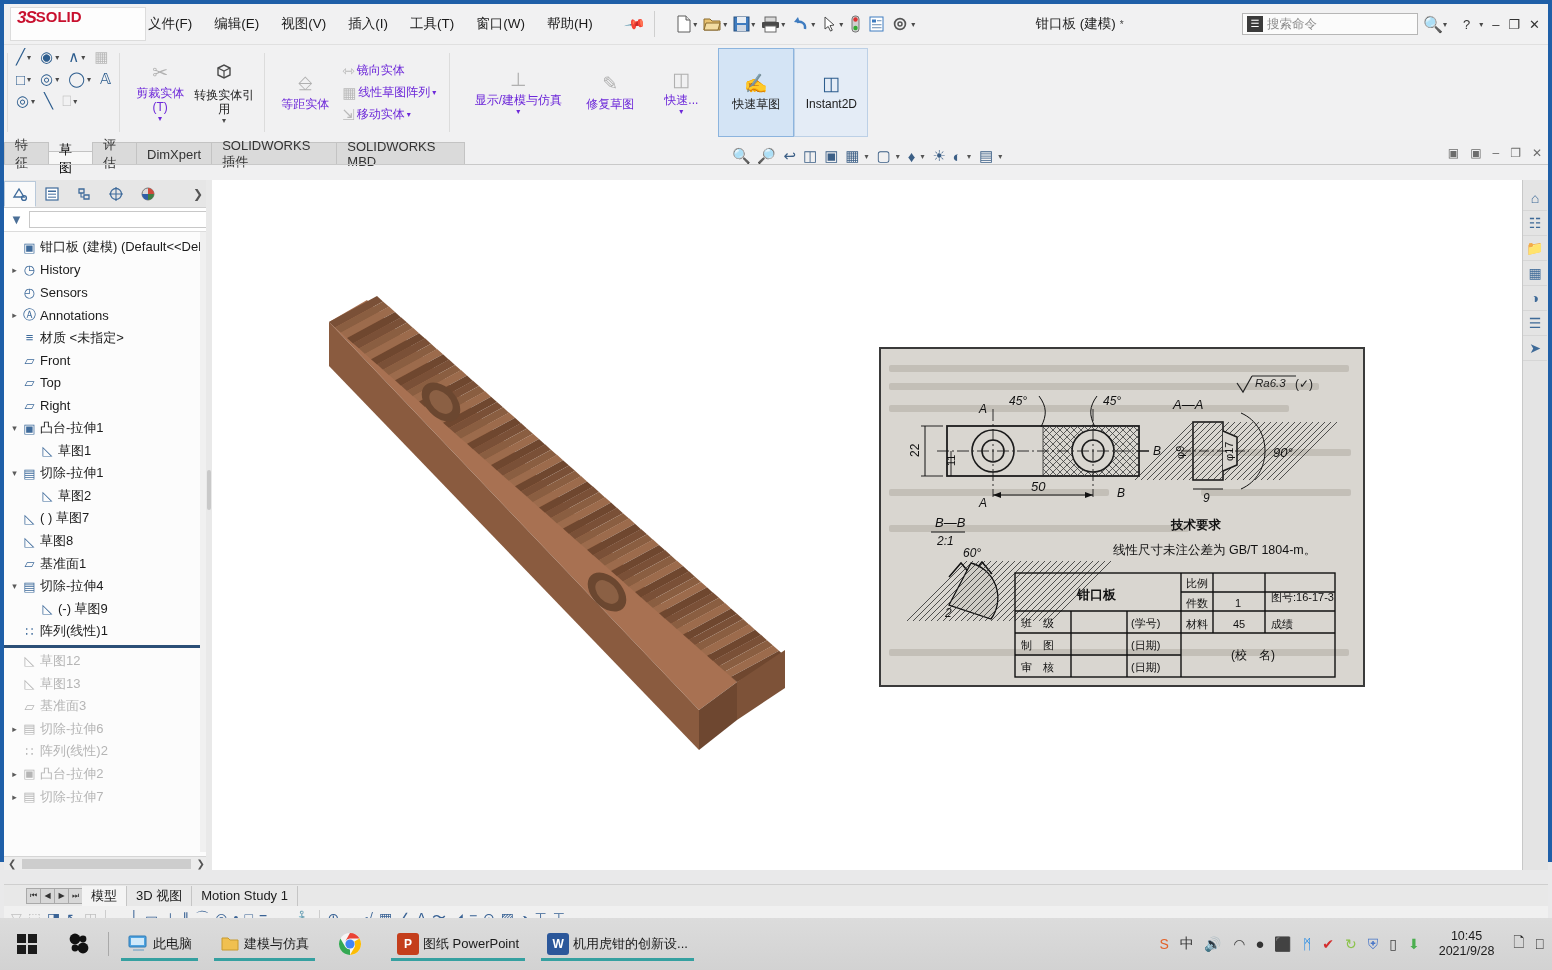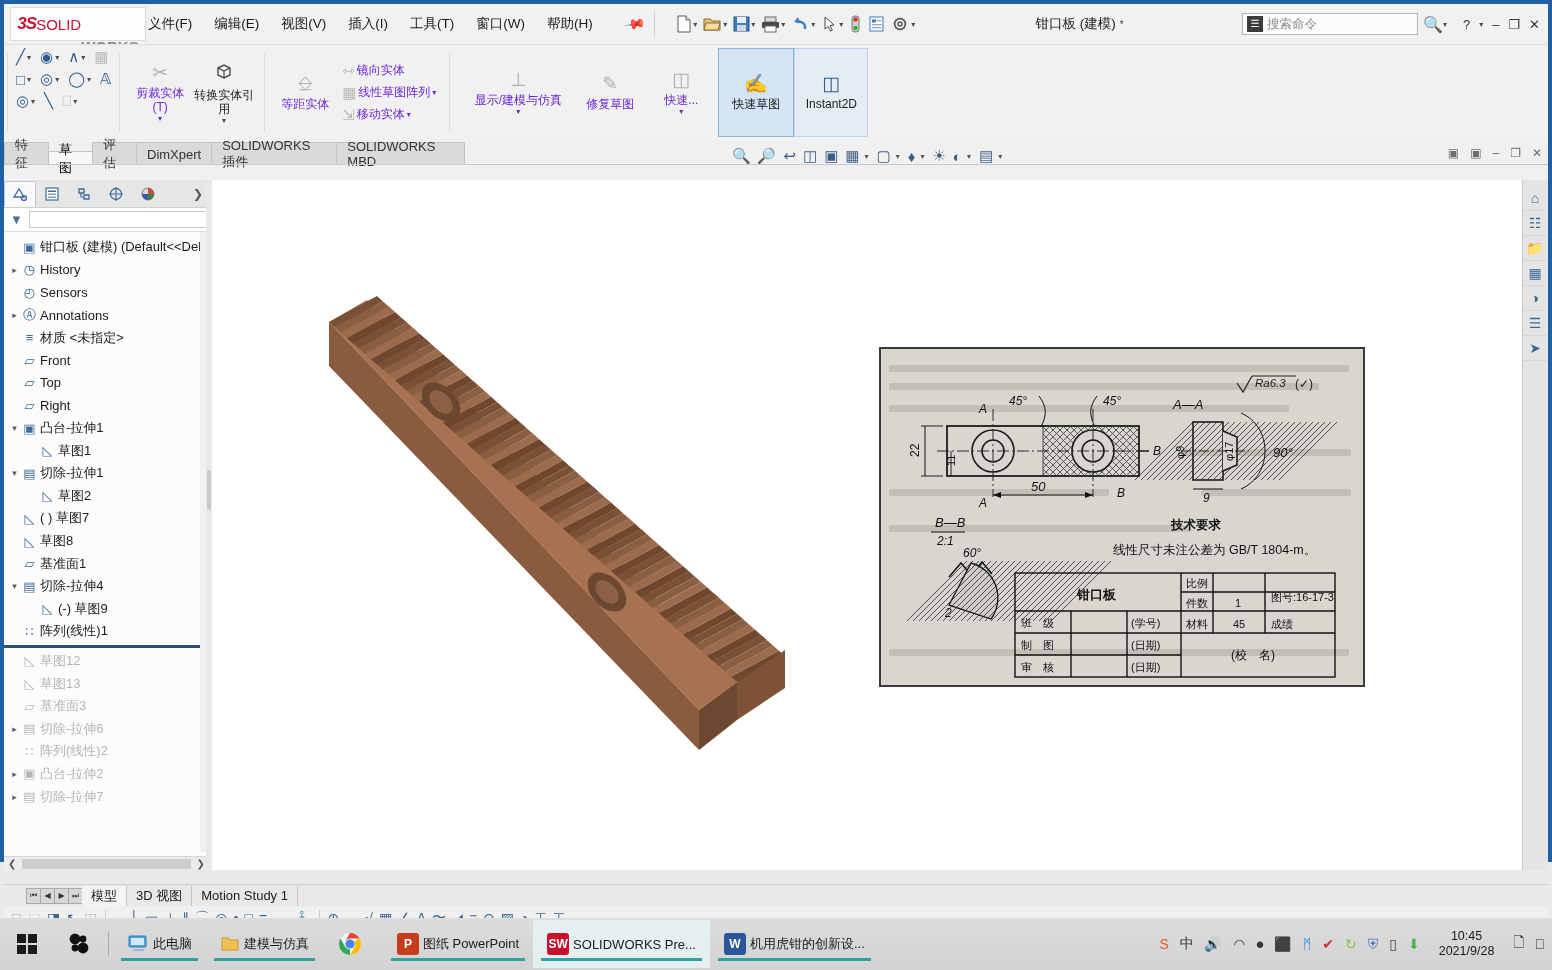--- a/index.html
+++ b/index.html
@@ -15,23 +15,23 @@
   #app { position:relative; width:1552px; height:970px; background:#e9e9ea; }
 
   
   .outer-frame{ position:absolute; left:0; top:0; width:1552px; height:862px;
     border:4px solid #1f5fa8; background:#f0f0f1; }
 
   
   .menubar{ position:absolute; left:4px; top:4px; right:4px; height:40px;
     background:#f1f1f2; display:flex; align-items:center; }
   .sw-logo{ width:136px; height:34px; margin-left:6px; background:#fdfdfd;
-    border:1px solid #dcdcdc; display:flex; align-items:center; justify-content:center; }
+    border:1px solid #dcdcdc; display:flex; justify-content:center; }
   .sw-logo .ds{ color:#c8102e; font-weight:bold; font-style:italic; font-size:17px; letter-spacing:-1px;}
-  .sw-logo .solid{ color:#c8102e; font-weight:normal; font-size:15px; letter-spacing:0px;}
+  .sw-logo .solid{ color:#c8102e; font-weight:bold; font-size:15px; letter-spacing:0px;}
   .sw-logo .works{ color:#8d8d8d; font-weight:bold; font-size:15px;margin-top:44px;}
   .menus{ display:flex; align-items:center; gap:18px; }
   .menu-item{ font-size:13.5px; color:#1b1b1b; padding:3px 2px; cursor:default; }
   .pin{ margin-left:14px; color:#2a6fb5; font-size:14px; transform:rotate(35deg); }
   .mb-sep{ width:1px; height:26px; background:#cfcfcf; margin:0 10px; }
   .std-tools{ display:flex; align-items:center; gap:2px; margin-left:8px;}
   .std-btn{ display:flex; align-items:center; gap:1px; padding:2px 2px; }
   .caret{ font-size:8px; color:#4a4a4a; }
   .title-area{ flex:1; display:flex; justify-content:center; align-items:center; }
   .doc-title{ font-size:13.5px; color:#1b1b1b;}
@@ -1088,25 +1088,20 @@
        <path d="M22.6 7.6A11 11 0 0113 24l4.8-8.3A5.4 5.4 0 0018 13a5.3 5.3 0 00-.7-2.6z" fill="#fbbc05"></path>
        <path d="M13 24A11 11 0 013.4 7.6l4.9 8.4A5.4 5.4 0 0013 18.4z" fill="#34a853"></path>
        <circle cx="13" cy="13" r="4.6" fill="#4285f4"></circle>
      </svg>
    </div>
    <div class="tb-item">
      <span class="appicon" style="background:#c43e1c">P</span>
      <span class="tb-label">图纸  PowerPoint</span>
      <span class="uline"></span>
    </div>
-   <div class="tb-item act">
-     <span class="appicon" style="background:#c8102e">SW</span>
-     <span class="tb-label">SOLIDWORKS Pre...</span>
-     <span class="uline"></span>
-   </div>
    <div class="tb-item">
      <span class="appicon" style="background:#2b579a">W</span>
      <span class="tb-label">机用虎钳的创新设...</span>
      <span class="uline"></span>
    </div>
 
    <div class="tb-right" id="tray">
      <span class="tray-ico" style="color: rgb(226, 98, 42);">S</span>
         <span class="tray-ico" style="color: rgb(51, 51, 51);">中</span>
         <span class="tray-ico" style="color: rgb(51, 51, 51);">🔊</span>

